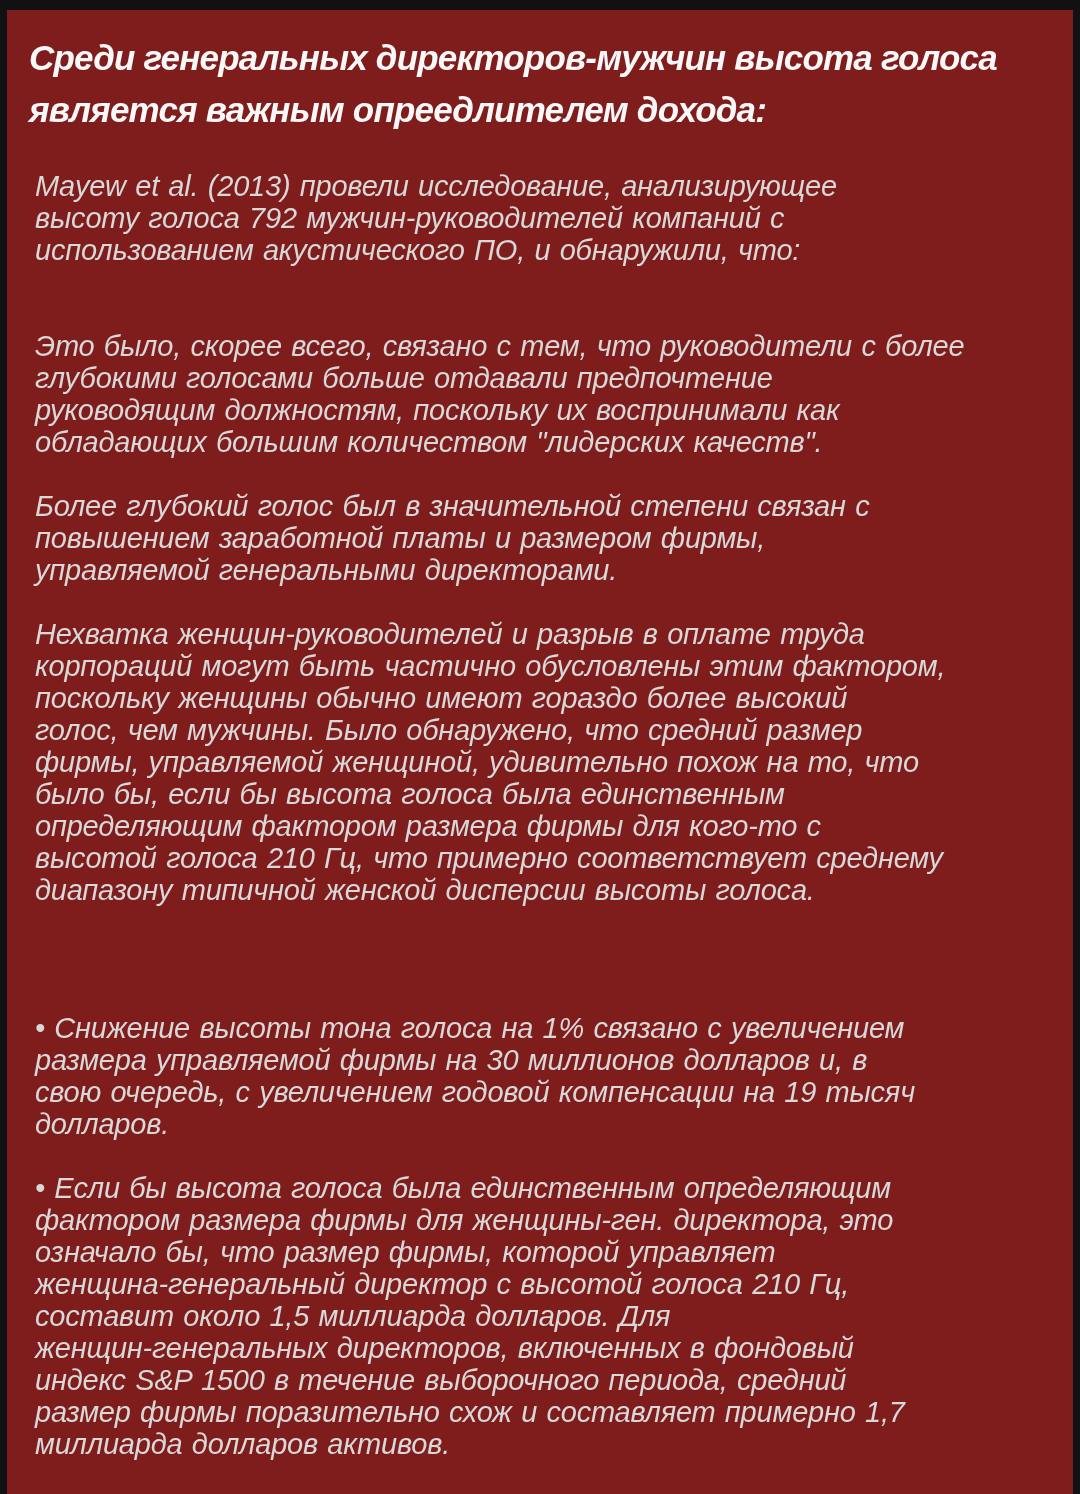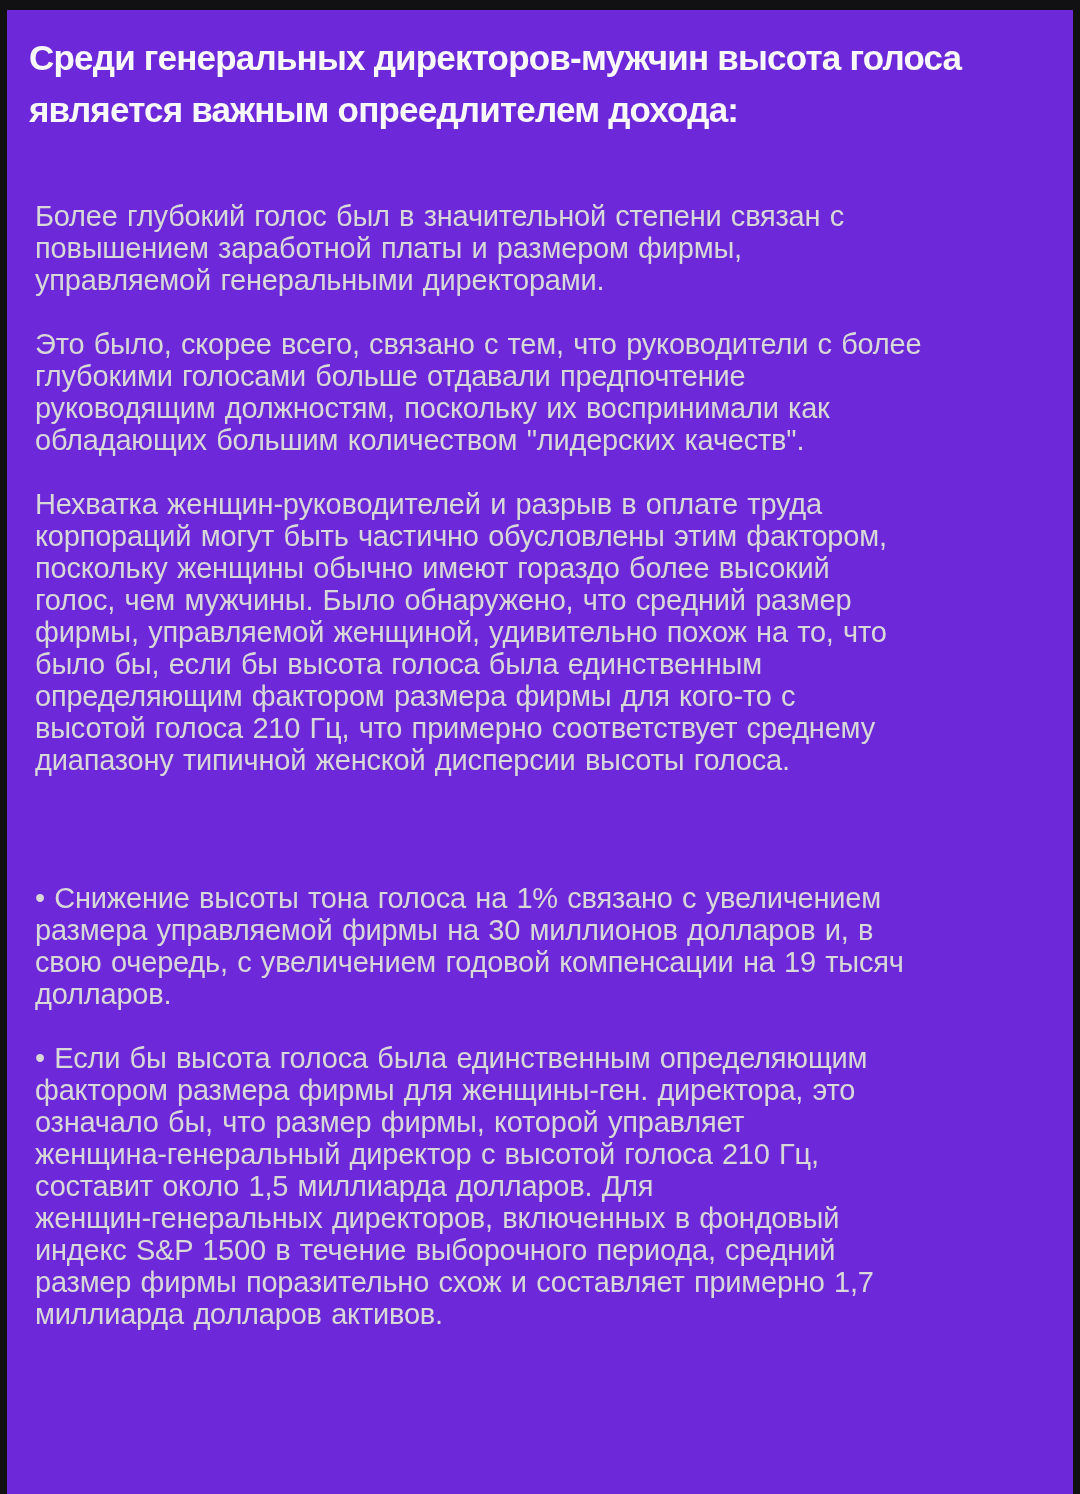--- a/index.html
+++ b/index.html
@@ -13,23 +13,24 @@
     position: relative;
     overflow: hidden;
     font-family: "Liberation Sans", sans-serif;
   }
   .panel {
     position: absolute;
     top: 10px;
     left: 7px;
     right: 7px;
     bottom: 0;
-    background: #6d28d9;
+    background: #7f1d1d;
     box-sizing: border-box;
     padding: 14px 30px 0 22px;
+    font-style: italic;
   }
   .title {
     margin: 8px 0 0 0;
     font-weight: bold;
     font-size: 35px;
     line-height: 52px;
     letter-spacing: -0.8px;
     color: #f8f8f8;
     white-space: pre-line;
   }
@@ -59,29 +60,32 @@
   }
 </style>
 </head>
 <body>
 
 <div class="panel">
 
   <h1 class="title">Среди генеральных директоров-мужчин высота голоса
 является важным опреедлителем дохода:</h1>
 
+  <p class="body-text intro">Mayew et al. (2013) провели исследование, анализирующее
+высоту голоса 792 мужчин-руководителей компаний с
+использованием акустического ПО, и обнаружили, что:</p>
 
   <div class="findings body-text">
-    <p>Более глубокий голос был в значительной степени связан с
-повышением заработной платы и размером фирмы,
-управляемой генеральными директорами.</p>
     <p>Это было, скорее всего, связано с тем, что руководители с более
 глубокими голосами больше отдавали предпочтение
 руководящим должностям, поскольку их воспринимали как
 обладающих большим количеством "лидерских качеств".</p>
+    <p>Более глубокий голос был в значительной степени связан с
+повышением заработной платы и размером фирмы,
+управляемой генеральными директорами.</p>
     <p>Нехватка женщин-руководителей и разрыв в оплате труда
 корпораций могут быть частично обусловлены этим фактором,
 поскольку женщины обычно имеют гораздо более высокий
 голос, чем мужчины. Было обнаружено, что средний размер
 фирмы, управляемой женщиной, удивительно похож на то, что
 было бы, если бы высота голоса была единственным
 определяющим фактором размера фирмы для кого-то с
 высотой голоса 210 Гц, что примерно соответствует среднему
 диапазону типичной женской дисперсии высоты голоса.</p>
   </div>

